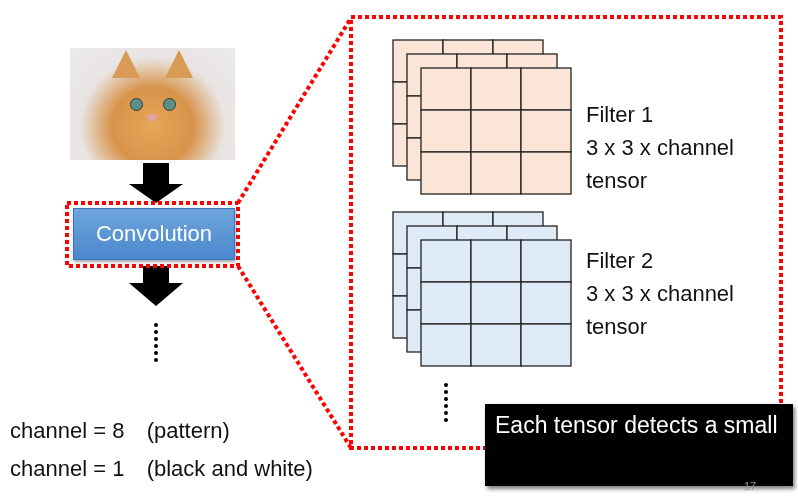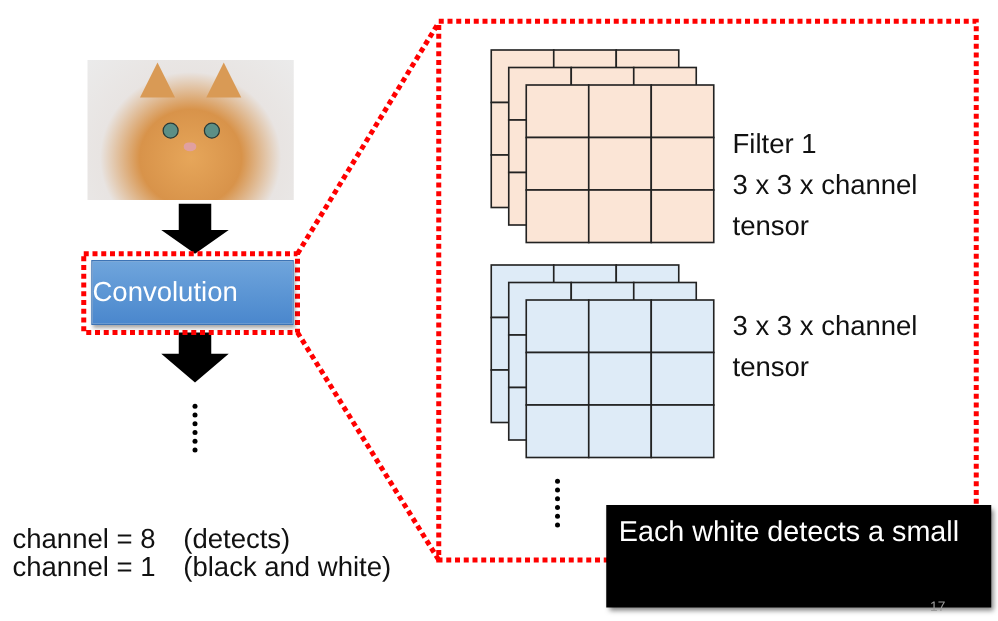--- a/index.html
+++ b/index.html
@@ -11,21 +11,21 @@
          overflow: hidden; }
   .cat .ear { position: absolute; width: 0; height: 0; border-left: 14px solid transparent;
               border-right: 14px solid transparent; border-bottom: 28px solid #d99a55; top: 2px; }
   .cat .eye { position: absolute; width: 11px; height: 11px; border-radius: 50%;
               background: #5c8f86; border: 1px solid #2a3a36; top: 50px; }
   .cat .nose { position: absolute; left: 77px; top: 66px; width: 10px; height: 7px;
                background: #e0a0a0; border-radius: 40% 40% 50% 50%; }
   .conv { position: absolute; left: 73px; top: 208px; width: 162px; height: 52px;
           background: linear-gradient(#6fa5dc, #4a87cd); border: 1px solid #3d74b5;
           box-shadow: 1px 2px 3px rgba(0,0,0,0.35); color: #fff; font-size: 22px;
-          display: flex; align-items: center; justify-content: flex-start; box-sizing: border-box; }
+          display: flex; align-items: center; justify-content: center; box-sizing: border-box; }
   .label { position: absolute; font-size: 22px; line-height: 33px; color: #111; white-space: nowrap; }
   .caption { position: absolute; left: 485px; top: 404px; width: 308px; height: 82px;
              background: #000; color: #fff; font-size: 23px; line-height: 35px;
              padding: 4px 0 0 10px; box-sizing: border-box;
              box-shadow: 2px 3px 4px rgba(0,0,0,0.5); }
   .pagenum { position: absolute; left: 744px; top: 480px; font-size: 11px; color: #999; }
   .dots { position: absolute; width: 4px; }
   .dots span { display: block; width: 4px; height: 4px; border-radius: 50%; background: #000; margin-bottom: 3px; }
 </style>
 </head>
@@ -143,32 +143,33 @@
     <span></span>
     <span></span>
 </div>
 
 <div class="label" style="left:586px; top:70px;margin-top:28px;">
   <div>Filter 1</div>
   <div>3 x 3 x channel</div>
   <div>tensor</div>
 </div>
 <div class="label" style="left:586px; top:244px;">
+  <div>Filter 2</div>
   <div>3 x 3 x channel</div>
   <div>tensor</div>
 </div>
 
 <div class="label" style="left:10px; top:414px;">
   <span>channel = 8</span>
   <span style="display:inline-block; width:10px;"></span>
-  <span>(detects)</span>
+  <span>(pattern)</span>
 </div>
-<div class="label" style="left:10px; top:437px;">
+<div class="label" style="left:10px; top:452px;">
   <span>channel = 1</span>
   <span style="display:inline-block; width:10px;"></span>
   <span>(black and white)</span>
 </div>
 
 <div class="caption">
-  <div>Each white detects a small</div>
+  <div>Each tensor detects a small</div>
 </div>
 
 <div class="pagenum">17</div>
 
 </body></html>

